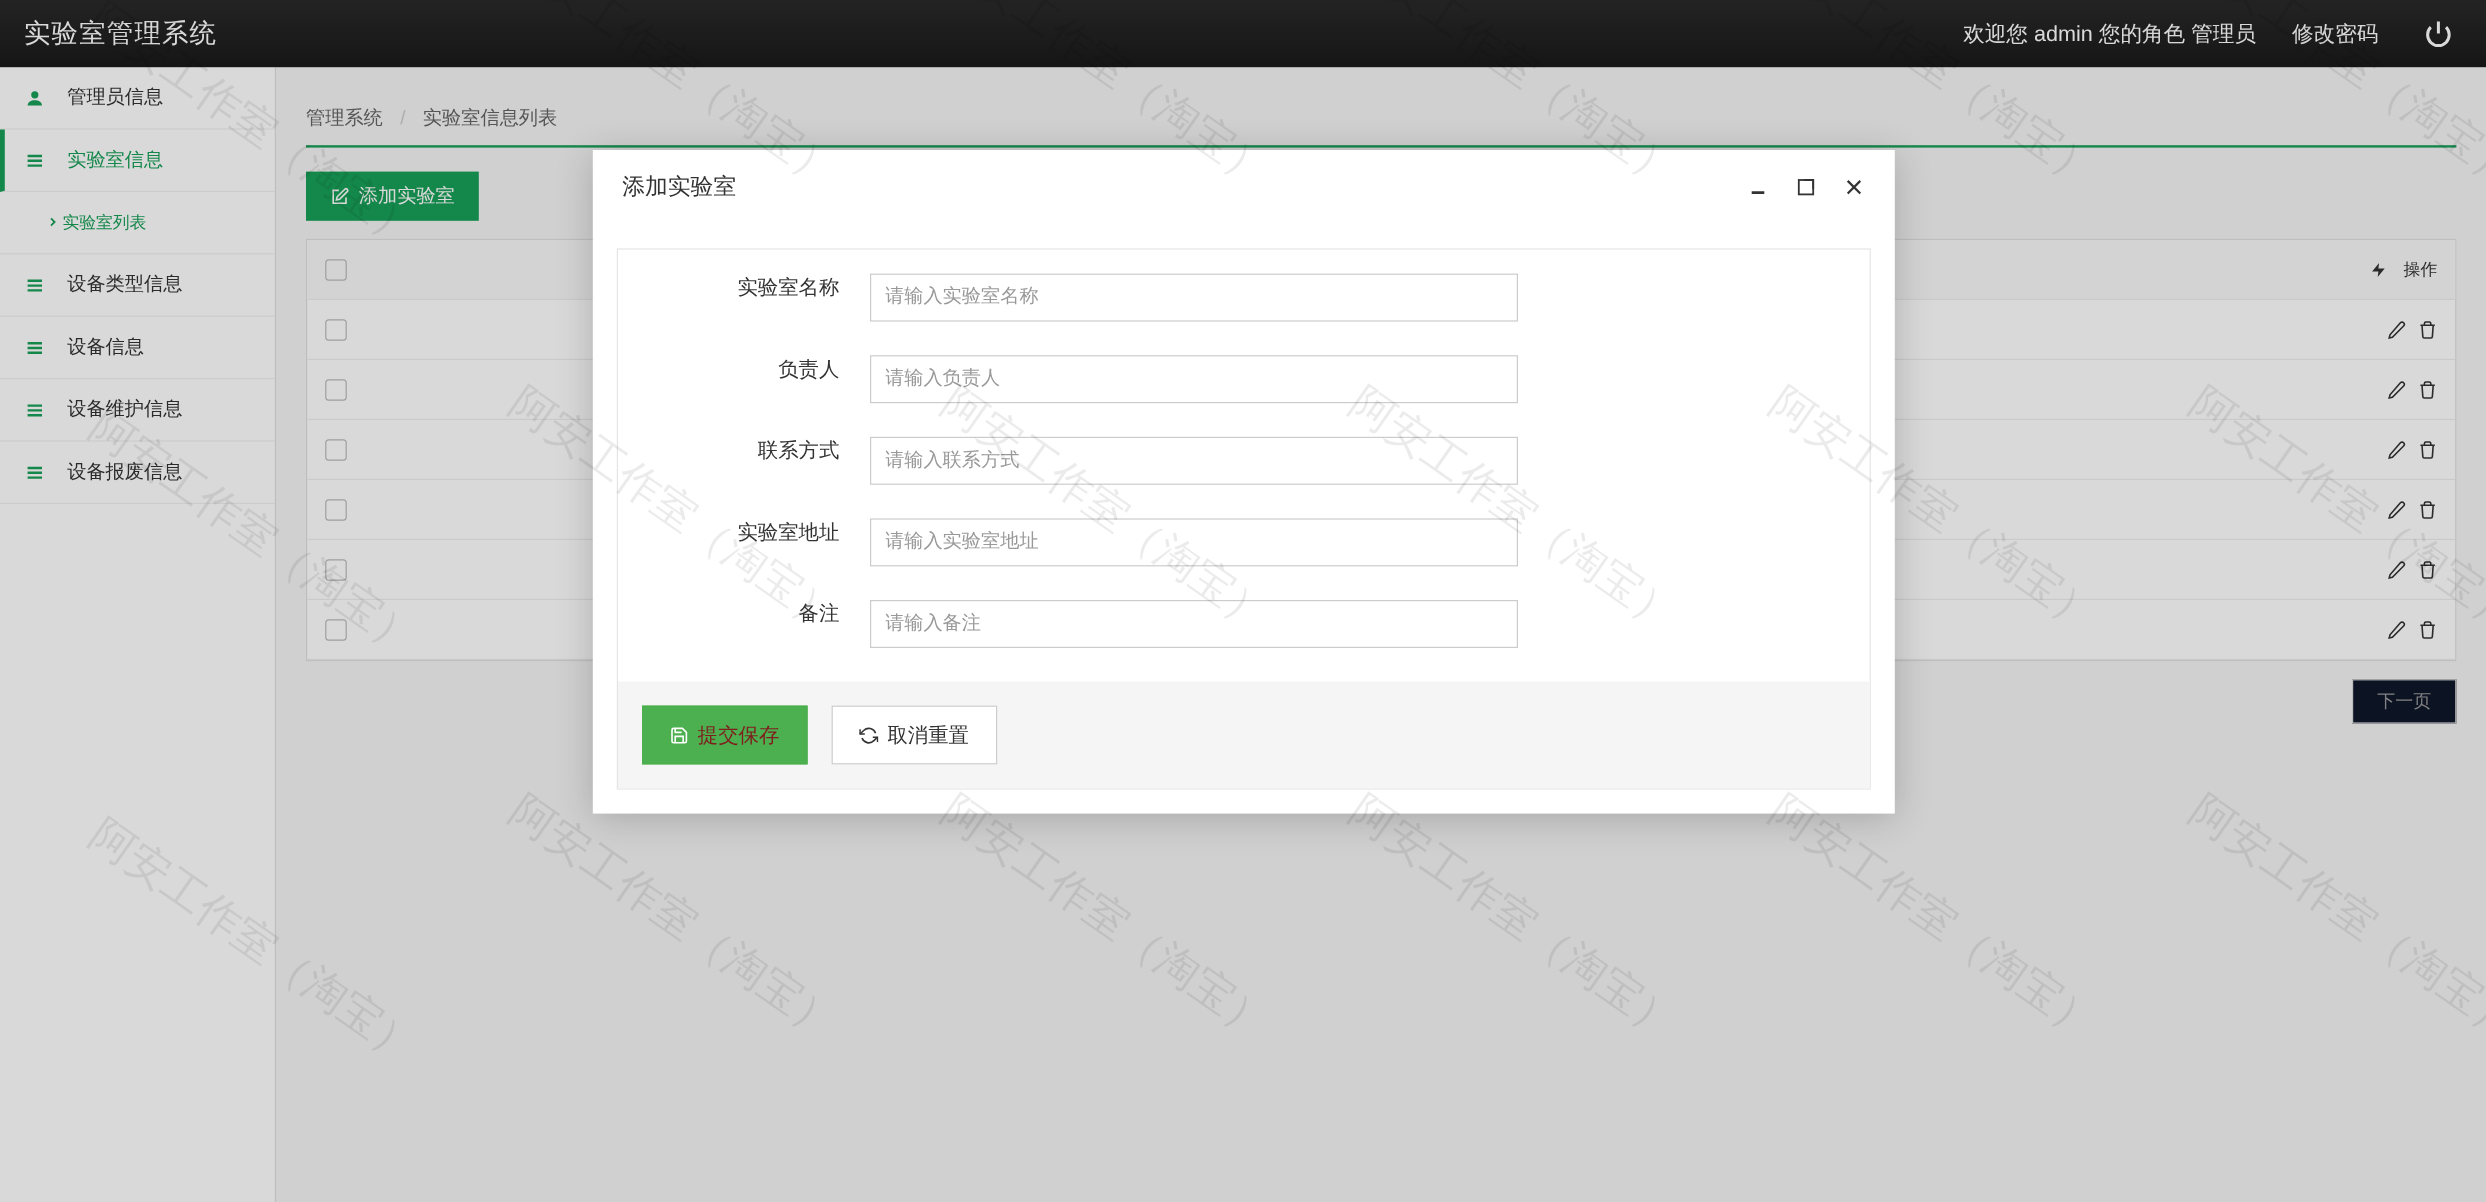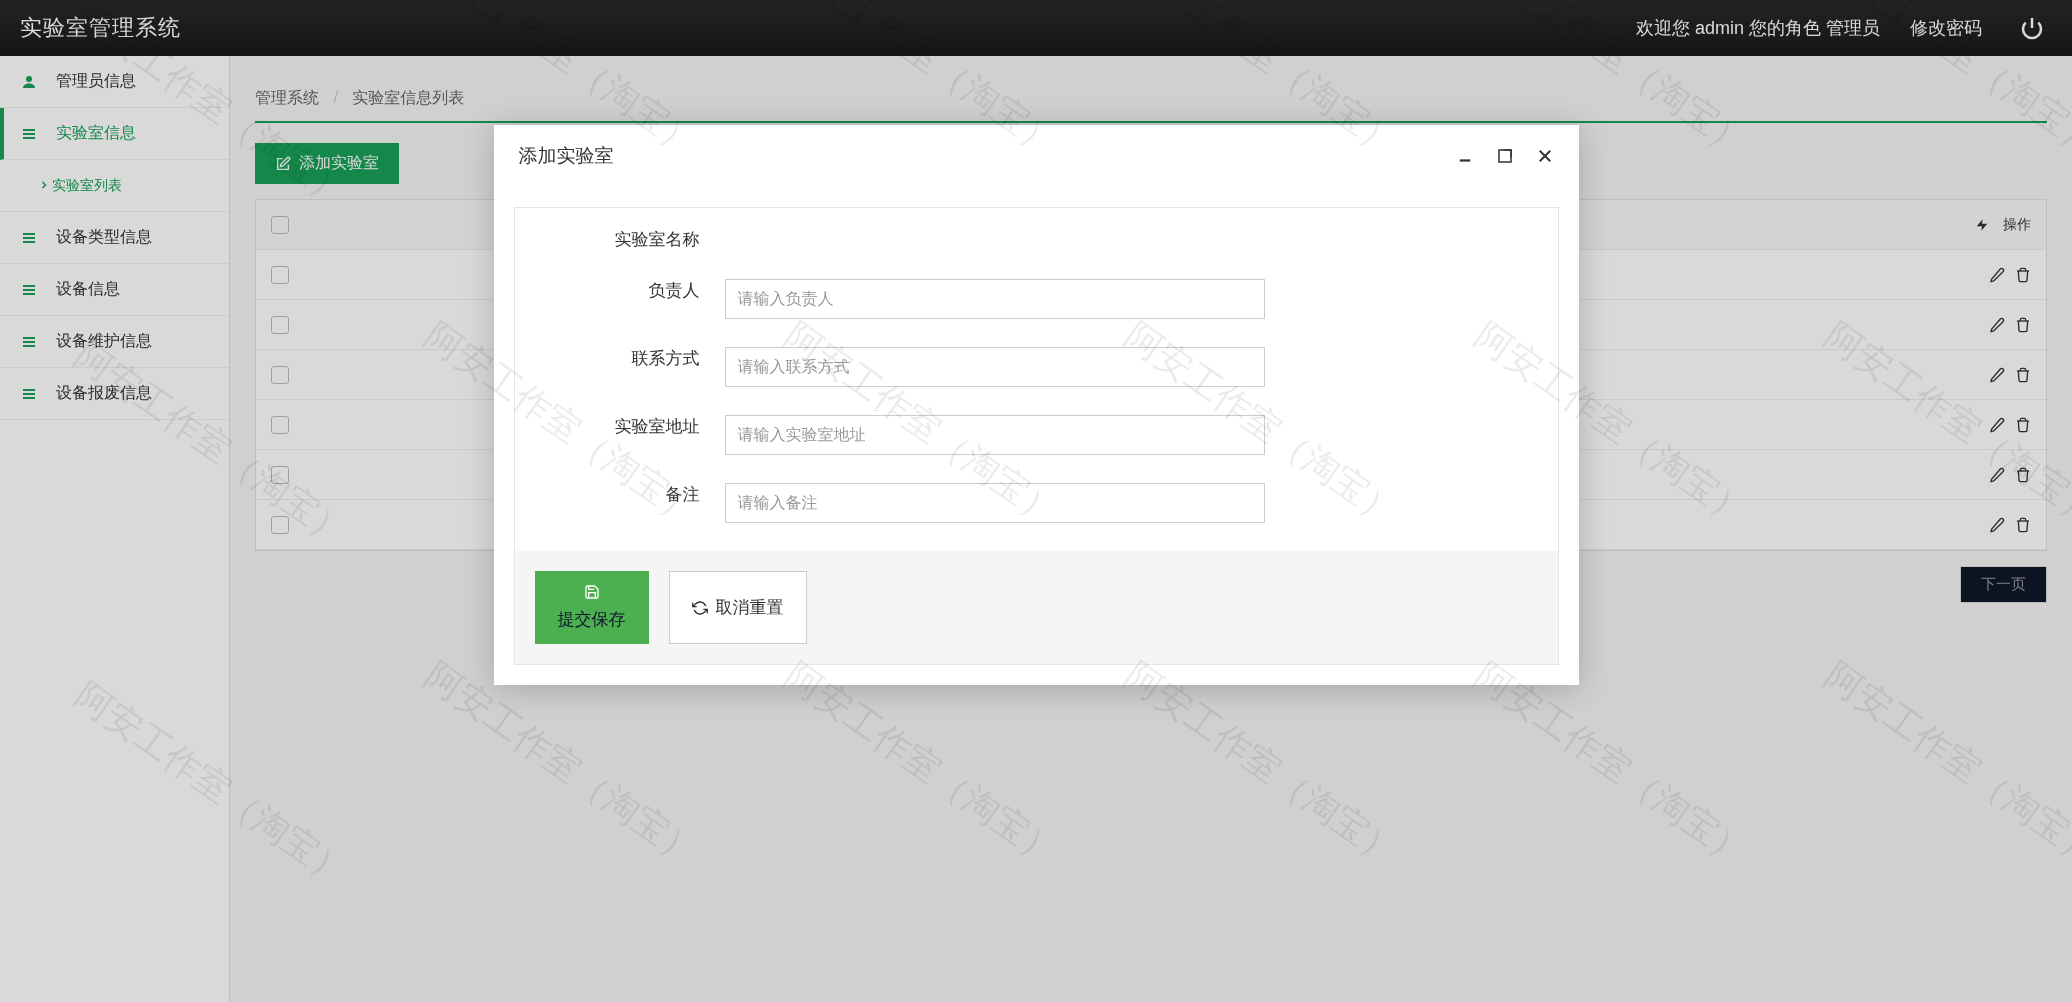--- a/index.html
+++ b/index.html
@@ -248,28 +248,27 @@
       margin: 0 -20px;
       padding: 20px;
       display: flex;
       gap: 20px;
     }
     .btn-primary {
       background: #3cb371;
       background: #4cae4c;
       background: #5cb85c;
       border: 1px solid #4cae4c;
-      color: #0f172a;
+      color: #7f1d1d;
       padding: 12px 22px;
       font-size: 17px;
       cursor: pointer;
       display: inline-flex;
       align-items: center;
       gap: 8px;
-      flex-direction: column;
     }
     .btn-primary { background: #4caf50; }
     .btn-default {
       background: #fff;
       border: 1px solid #ccc;
       color: #333;
       padding: 12px 22px;
       font-size: 17px;
       cursor: pointer;
       display: inline-flex;
@@ -525,20 +524,21 @@
               <line x1="5" y1="5" x2="19" y2="19"></line>
               <line x1="19" y1="5" x2="5" y2="19"></line>
             </svg>
         </span>
       </div>
     </div>
     <div class="modal-body">
       <div class="form-panel">
         <div class="form-row">
           <div class="form-label">实验室名称</div>
+          <input class="form-input" placeholder="请输入实验室名称" style="">
         </div>
         <div class="form-row">
           <div class="form-label">负责人</div>
           <input class="form-input" placeholder="请输入负责人" style="">
         </div>
         <div class="form-row">
           <div class="form-label">联系方式</div>
           <input class="form-input" placeholder="请输入联系方式" style="">
         </div>
         <div class="form-row">

